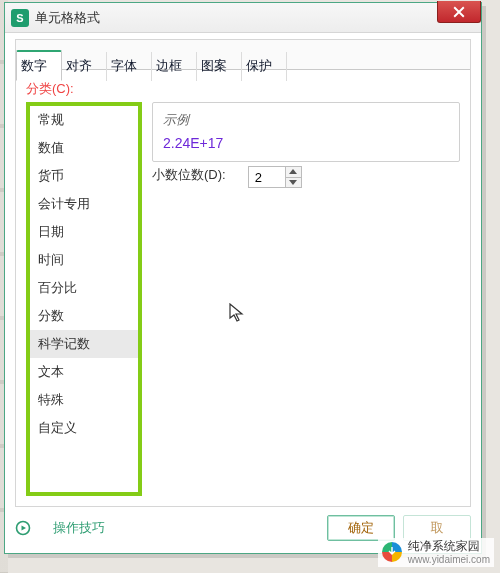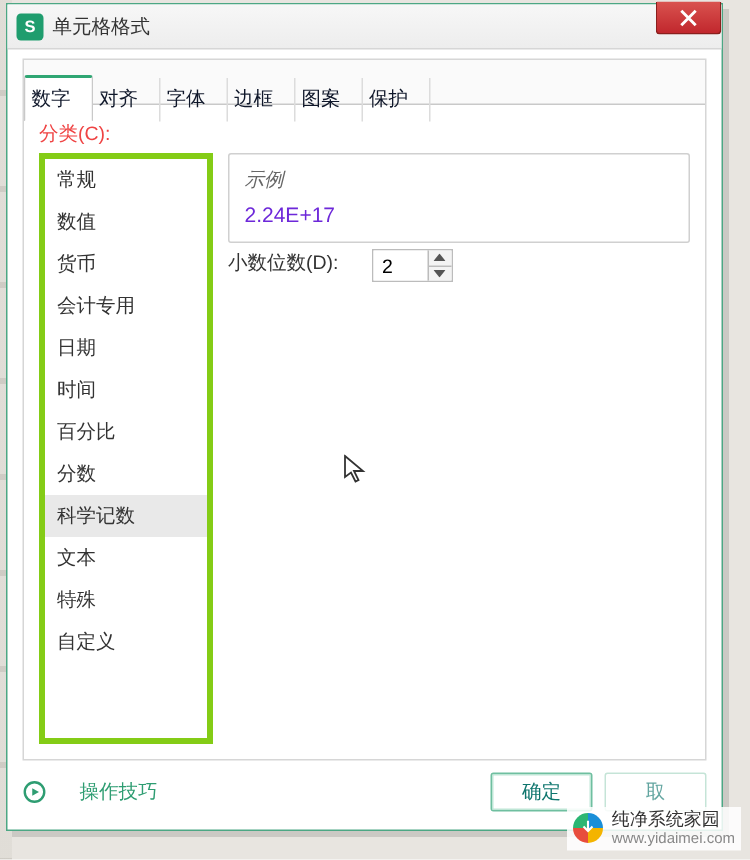--- a/index.html
+++ b/index.html
@@ -166,21 +166,21 @@
     color: #2e9d72; font-size: 13px; cursor: pointer;
   }
   .tips svg { width: 16px; height: 16px; stroke: #2e9d72; fill: none; stroke-width: 1.6; }
   .footer-spacer { flex: 1; }
   .btn {
     height: 26px;
     min-width: 68px;
     padding: 0 14px;
     border: 1px solid #a7d7c3;
     background: #fff;
-    color: #0f766e;
+    color: #a16207;
     font-size: 13px;
     border-radius: 2px;
     cursor: pointer;
   }
   .btn.primary {
     border: 1px solid #6fbfa0;
     box-shadow: 0 0 0 1px #bfe6d6 inset;
   }
   .btn.cut {
     margin-left: 8px;

